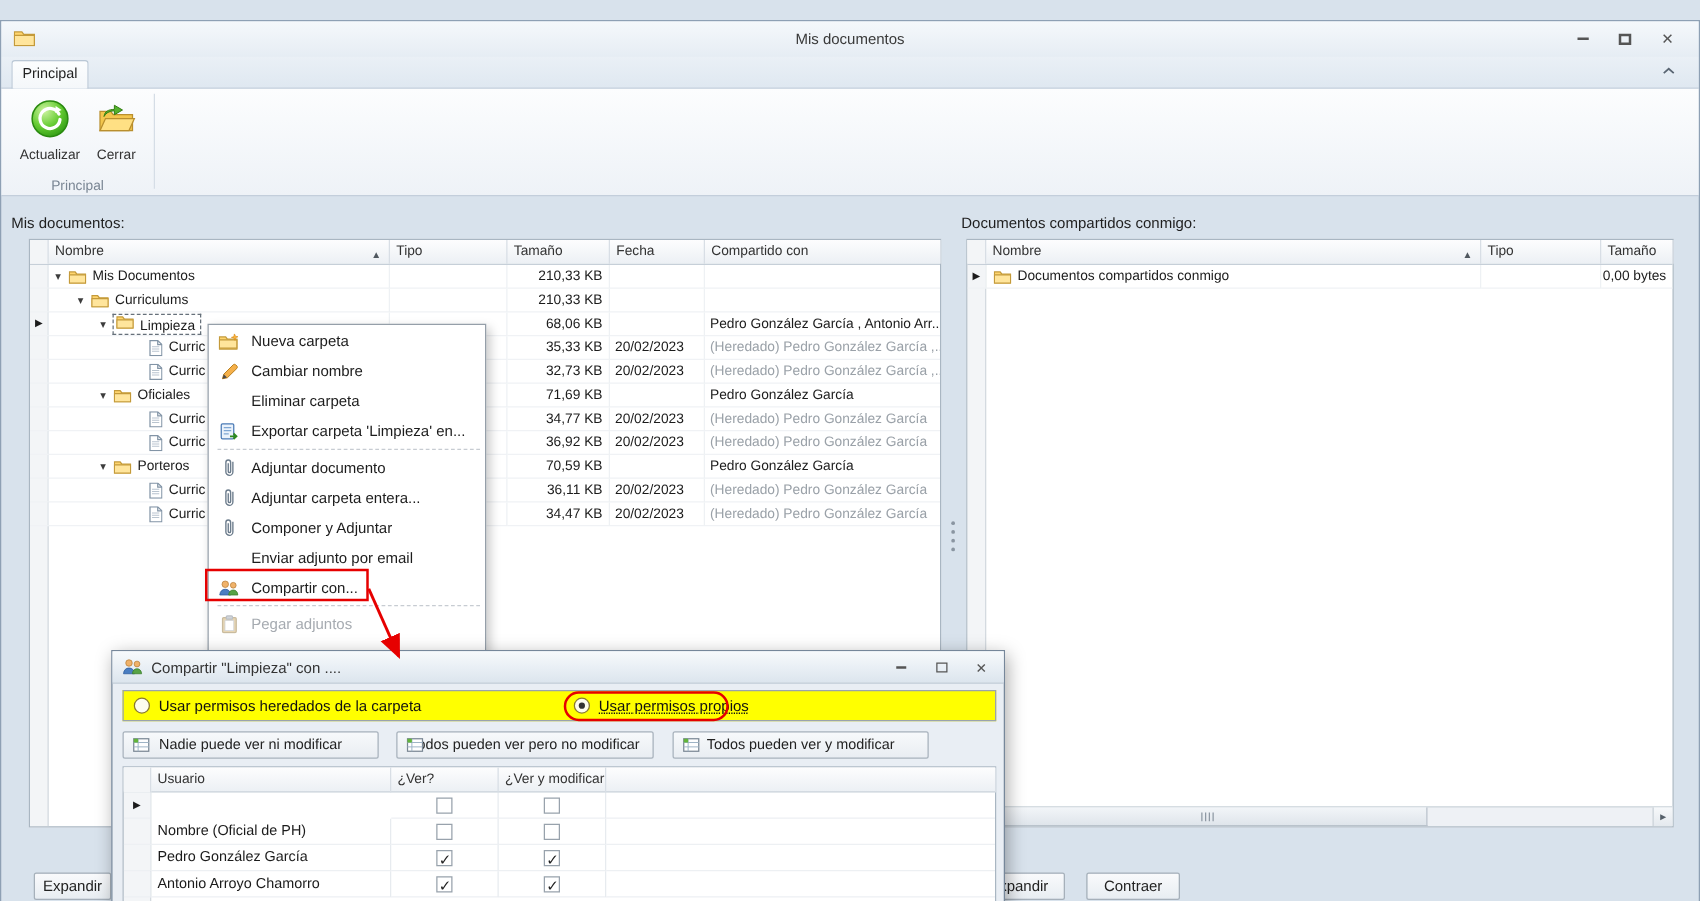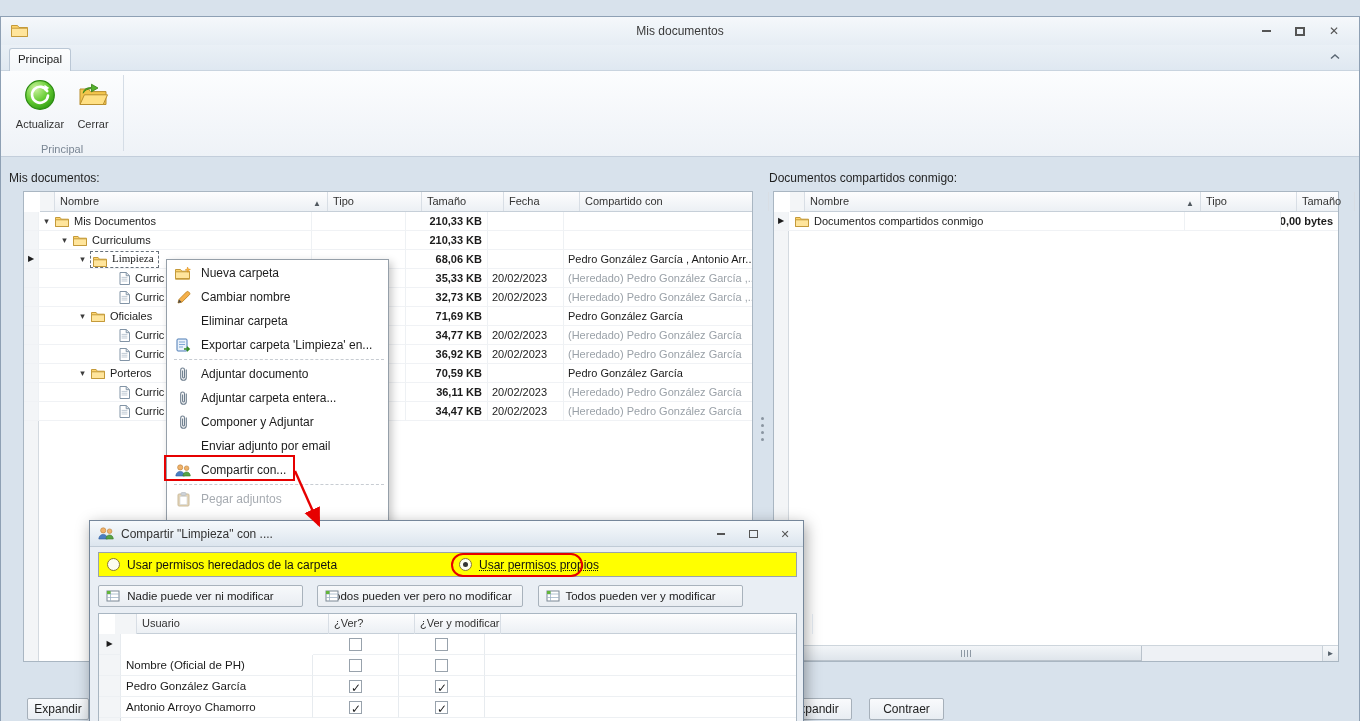--- a/index.html
+++ b/index.html
@@ -30,44 +30,44 @@
 
 
 .panel-label{position:absolute;font-size:12px;color:#1f1f1f;}
 .lp-label{left:8px;top:154px;}
 .rp-label{left:768px;top:154px;}
 
 
 .grid{position:absolute;background:#fff;border:1px solid #a9b6c2;}
 .left-grid{left:22px;top:174px;width:730px;height:471px;}
 .right-grid{left:772px;top:174px;width:566px;height:471px;}
-.g-header{position:absolute;left:16px;top:0;right:0;height:20px;background:linear-gradient(#fdfdfe,#ecf0f4);border-bottom:1px solid #c6cfd8;z-index:2;}
+.g-header{position:absolute;left:0;top:0;right:0;height:20px;background:linear-gradient(#fdfdfe,#ecf0f4);border-bottom:1px solid #c6cfd8;z-index:2;}
 .gh{position:absolute;top:0;height:19px;line-height:19px;font-size:11px;color:#333;padding-left:5px;border-right:1px solid #d8dee5;overflow:hidden;white-space:nowrap;}
 .sort-asc{position:absolute;right:6px;top:2px;font-size:8px;color:#50585f;}
 .g-body{position:absolute;left:0;top:20px;right:0;bottom:0;overflow:hidden;}
 .ind-strip{position:absolute;left:0;top:0;bottom:0;background:#f3f5f7;border-right:1px solid #d4dae0;}
 .left-grid .ind-strip,.right-grid .ind-strip{width:15px;}
 .trow{position:relative;height:19px;}
 .cell{position:absolute;top:0;height:19px;line-height:18px;font-size:11px;border-right:1px solid #eef1f4;border-bottom:1px solid #f0f2f5;overflow:hidden;white-space:nowrap;display:flex;align-items:center;}
-.cell.num{justify-content:flex-end;padding-right:5px;font-weight:bold;}
+.cell.num{justify-content:flex-end;padding-right:5px;}
 .cell.txt{padding-left:4px;}
 .rowptr{font-size:8px;color:#1c1c1c;margin:0 auto;}
 .gray{color:#9aa1a8;}
 
 .lgc-ind{left:0;width:15px;} .lgc-nom{left:15px;width:273px;} .lgc-tipo{left:288px;width:94px;}
 .lgc-tam{left:382px;width:82px;} .lgc-fecha{left:464px;width:76px;} .lgc-comp{left:540px;width:189px;}
 
 .rgc-ind{left:0;width:15px;} .rgc-nom{left:15px;width:396px;} .rgc-tipo{left:411px;width:96px;} .rgc-tam{left:507px;width:58px;}
 
 .twisty{font-size:9px;color:#3c3c3c;width:11px;text-align:center;flex:none;}
 .lvl0 .twisty{margin-left:2px;} .lvl1 .twisty{margin-left:20px;} .lvl2 .twisty{margin-left:38px;}
 .tree-ic{flex:none;display:flex;margin-left:3px;}
 .file-ic{flex:none;display:flex;margin-left:80px;}
 .nm{margin-left:5px;}
-.focus-wrap{display:inline-flex;align-items:flex-end;border:1px dashed #66707a;height:17px;padding:0 4px 0 2px;margin-left:2px;font-family:Liberation Serif, serif;}
+.focus-wrap{display:inline-flex;align-items:flex-start;border:1px dashed #66707a;height:17px;padding:0 4px 0 2px;margin-left:2px;}
 .focus-wrap .tree-ic{margin-left:0;}
 
 
 .ctx{position:absolute;left:165px;top:242px;width:223px;background:#fff;border:1px solid #959fa9;box-shadow:3px 3px 8px rgba(0,0,0,.22);z-index:30;padding:1px 0 12px;}
 .mi{height:24px;display:flex;align-items:center;padding-left:7px;font-size:12px;color:#1c1c1c;}
 .mi .micon{width:18px;height:18px;flex:none;display:flex;align-items:center;justify-content:center;}
 .mi .mlbl{margin-left:9px;white-space:nowrap;}
 .mi.disabled{color:#a6abb1;}
 .mi.disabled svg{opacity:.45;}
 .msep{height:0;border-top:1px dashed #c7ccd2;margin:2px 4px 2px 7px;}

